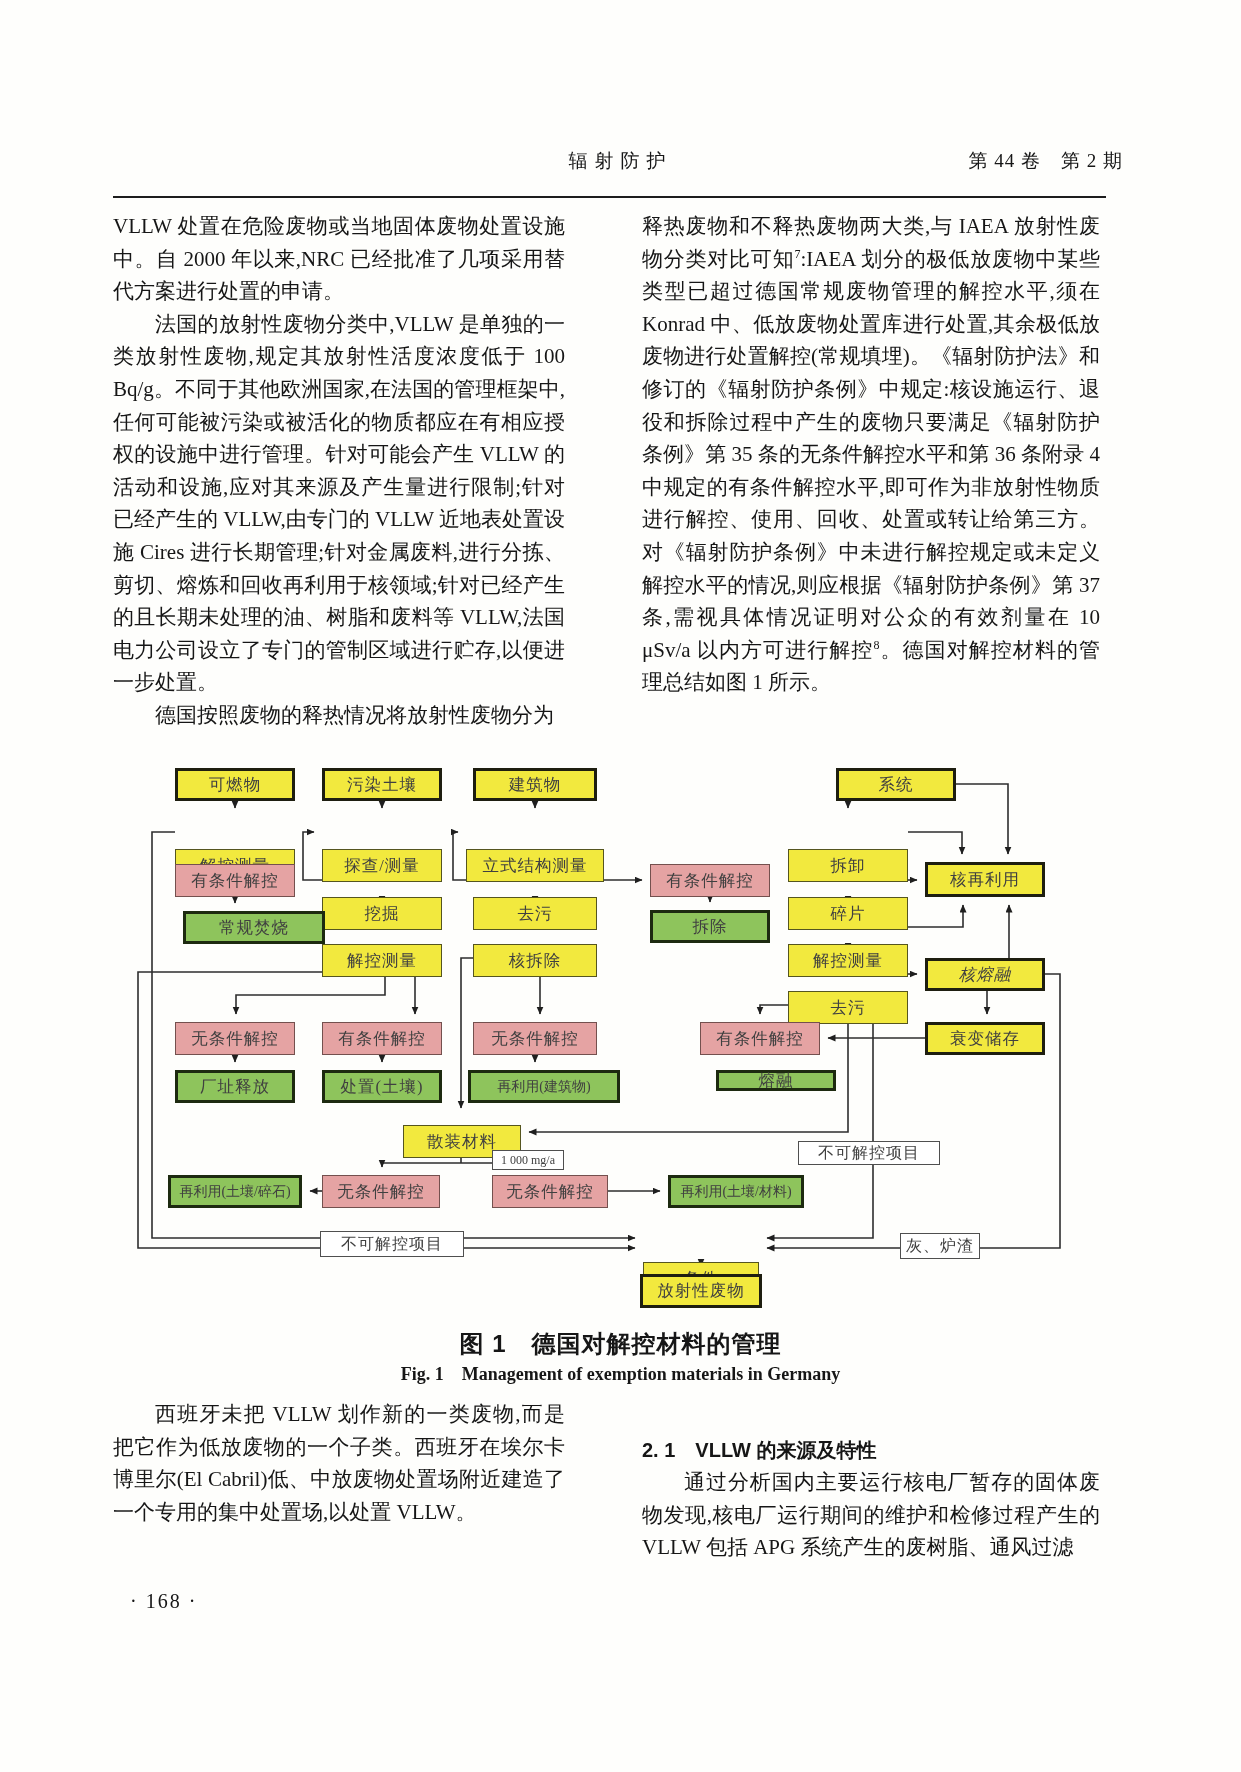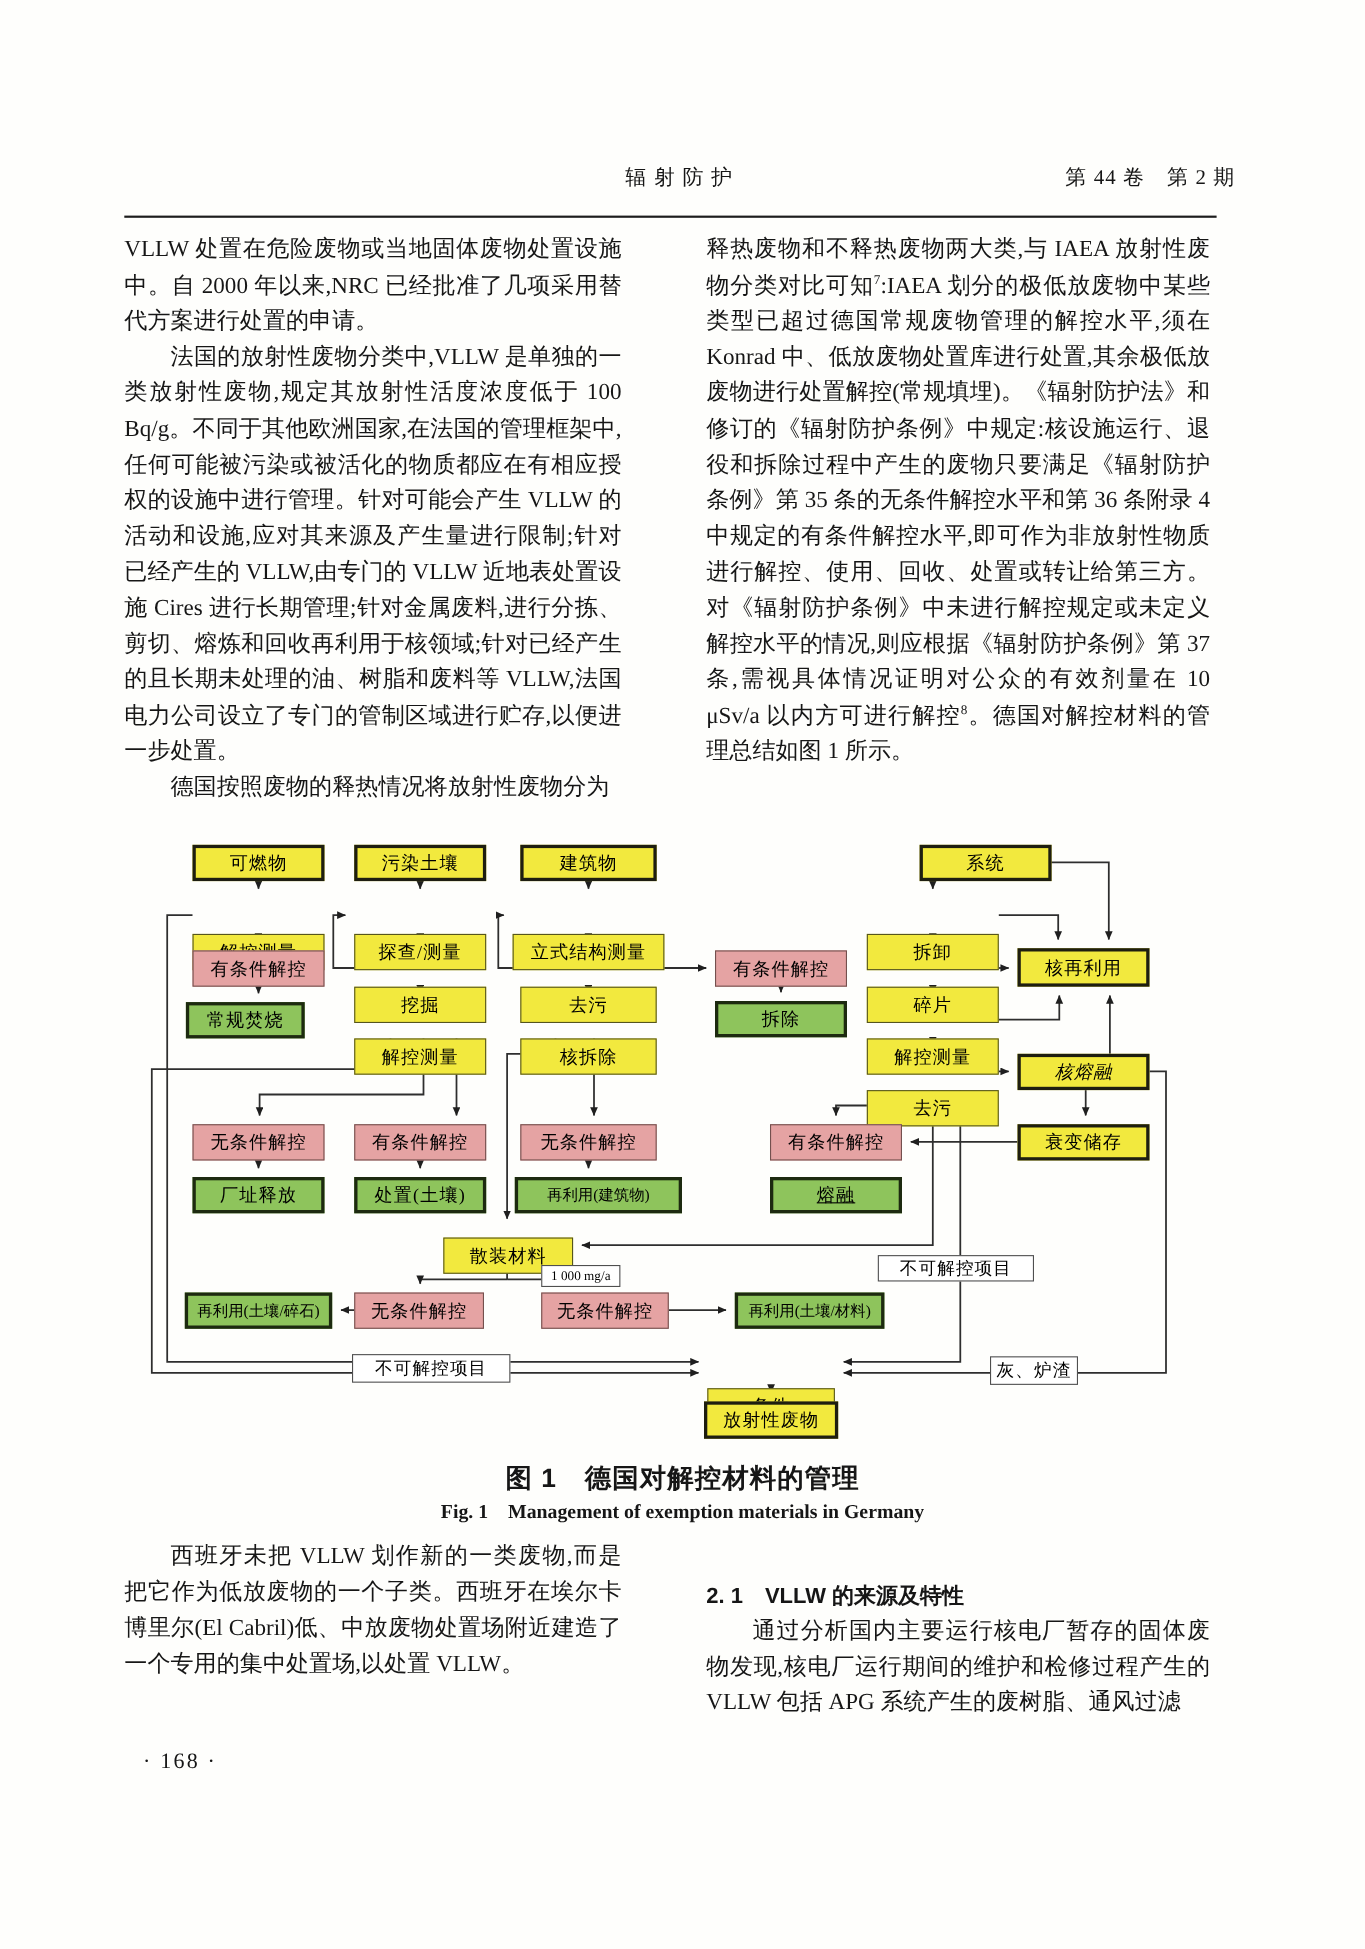--- a/index.html
+++ b/index.html
@@ -28,21 +28,21 @@
   .sec-h2{position:absolute;top:1398px;left:642px;width:458px;
           font-family:"Liberation Sans","DejaVu Sans",sans-serif;font-weight:bold;font-size:23px;letter-spacing:1px;}
   .sec-h3{position:absolute;top:1437px;left:642px;width:458px;
           font-family:"Liberation Sans","DejaVu Sans",sans-serif;font-weight:bold;font-size:20px;}
   
   .footer{position:absolute;top:1590px;left:130px;font-size:20px;letter-spacing:2px;}
   
   .flow-svg{position:absolute;top:0;left:0;pointer-events:none;}
   .node{position:absolute;display:flex;align-items:center;justify-content:center;
         box-sizing:border-box;text-align:center;font-size:16.5px;letter-spacing:1px;
-        color:#000000;white-space:nowrap;}
+        color:#404040;white-space:nowrap;}
   .node.y {background:#f2e93e;border:1.5px solid #55551f;margin-top:33px;}
   .node.yb{background:#f2e93e;border:3px solid #1e1e10;}
   .node.p {background:#e5a3a3;border:1.5px solid #74504e;}
   .node.g {background:#8ec45c;border:3px solid #1d2a10;}
   .node.lbl{background:#ffffff;border:1.5px solid #4f4f4f;font-size:16px;}
   .node.small{font-size:14px;letter-spacing:0;}
   .node.tiny{font-size:12px;letter-spacing:0;border-width:1px;margin-left:44px;}
 </style>
 </head>
 <body>
@@ -133,36 +133,36 @@
       <div class="node y" style="left: 175px; top: 816px; width: 120px; height: 33px;">解控测量</div>
       <div class="node y" style="left: 322px; top: 816px; width: 120px; height: 33px;">探查/测量</div>
       <div class="node y" style="left: 466px; top: 816px; width: 138px; height: 33px;">立式结构测量</div>
       <div class="node y" style="left: 788px; top: 816px; width: 120px; height: 33px;">拆卸</div>
       <div class="node p" style="left: 175px; top: 864px; width: 120px; height: 33px;">有条件解控</div>
       <div class="node y" style="left: 322px; top: 864px; width: 120px; height: 33px;">挖掘</div>
       <div class="node y" style="left: 473px; top: 864px; width: 124px; height: 33px;">去污</div>
       <div class="node p" style="left: 650px; top: 864px; width: 120px; height: 33px;">有条件解控</div>
       <div class="node y" style="left: 788px; top: 864px; width: 120px; height: 33px;">碎片</div>
       <div class="node yb" style="left: 925px; top: 862px; width: 120px; height: 35px;">核再利用</div>
-      <div class="node g" style="left: 169px; top: 911px; width: 108px; height: 33px;">常规焚烧</div>
+      <div class="node g" style="left: 183px; top: 911px; width: 142px; height: 33px;">常规焚烧</div>
       <div class="node y" style="left: 322px; top: 911px; width: 120px; height: 33px;">解控测量</div>
       <div class="node y" style="left: 473px; top: 911px; width: 124px; height: 33px;">核拆除</div>
       <div class="node g" style="left: 650px; top: 910px; width: 120px; height: 33px;">拆除</div>
       <div class="node y" style="left: 788px; top: 911px; width: 120px; height: 33px;">解控测量</div>
       <div class="node y" style="left: 788px; top: 958px; width: 120px; height: 33px;">去污</div>
       <div class="node yb" style="left: 925px; top: 958px; width: 120px; height: 33px; font-style: italic;">核熔融</div>
       <div class="node p" style="left: 175px; top: 1022px; width: 120px; height: 33px;">无条件解控</div>
       <div class="node p" style="left: 322px; top: 1022px; width: 120px; height: 33px;">有条件解控</div>
       <div class="node p" style="left: 473px; top: 1022px; width: 124px; height: 33px;">无条件解控</div>
       <div class="node p" style="left: 700px; top: 1022px; width: 120px; height: 33px;">有条件解控</div>
       <div class="node yb" style="left: 925px; top: 1022px; width: 120px; height: 33px;">衰变储存</div>
       <div class="node g" style="left: 175px; top: 1070px; width: 120px; height: 33px;">厂址释放</div>
       <div class="node g" style="left: 322px; top: 1070px; width: 120px; height: 33px;">处置(土壤)</div>
       <div class="node g small" style="left: 468px; top: 1070px; width: 152px; height: 33px;">再利用(建筑物)</div>
-      <div class="node g" style="left: 700px; top: 1070px; width: 120px; height: 33px; text-decoration: underline;">熔融</div>
+      <div class="node g" style="left: 716px; top: 1070px; width: 120px; height: 21px;">熔融</div>
       <div class="node y" style="left: 403px; top: 1092px; width: 118px; height: 33px;">散装材料</div>
       <div class="node lbl" style="left: 798px; top: 1141px; width: 142px; height: 24px;">不可解控项目</div>
       <div class="node lbl tiny" style="left: 448px; top: 1150px; width: 72px; height: 20px;">1 000 mg/a</div>
       <div class="node g small" style="left: 168px; top: 1175px; width: 134px; height: 33px;">再利用(土壤/碎石)</div>
       <div class="node p" style="left: 322px; top: 1175px; width: 118px; height: 33px;">无条件解控</div>
       <div class="node p" style="left: 492px; top: 1175px; width: 116px; height: 33px;">无条件解控</div>
       <div class="node g small" style="left: 668px; top: 1175px; width: 136px; height: 33px;">再利用(土壤/材料)</div>
       <div class="node lbl" style="left: 320px; top: 1231px; width: 144px; height: 26px;">不可解控项目</div>
       <div class="node y" style="left: 643px; top: 1229px; width: 116px; height: 33px;">条件</div>
       <div class="node lbl" style="left: 900px; top: 1233px; width: 80px; height: 26px;">灰、炉渣</div>

